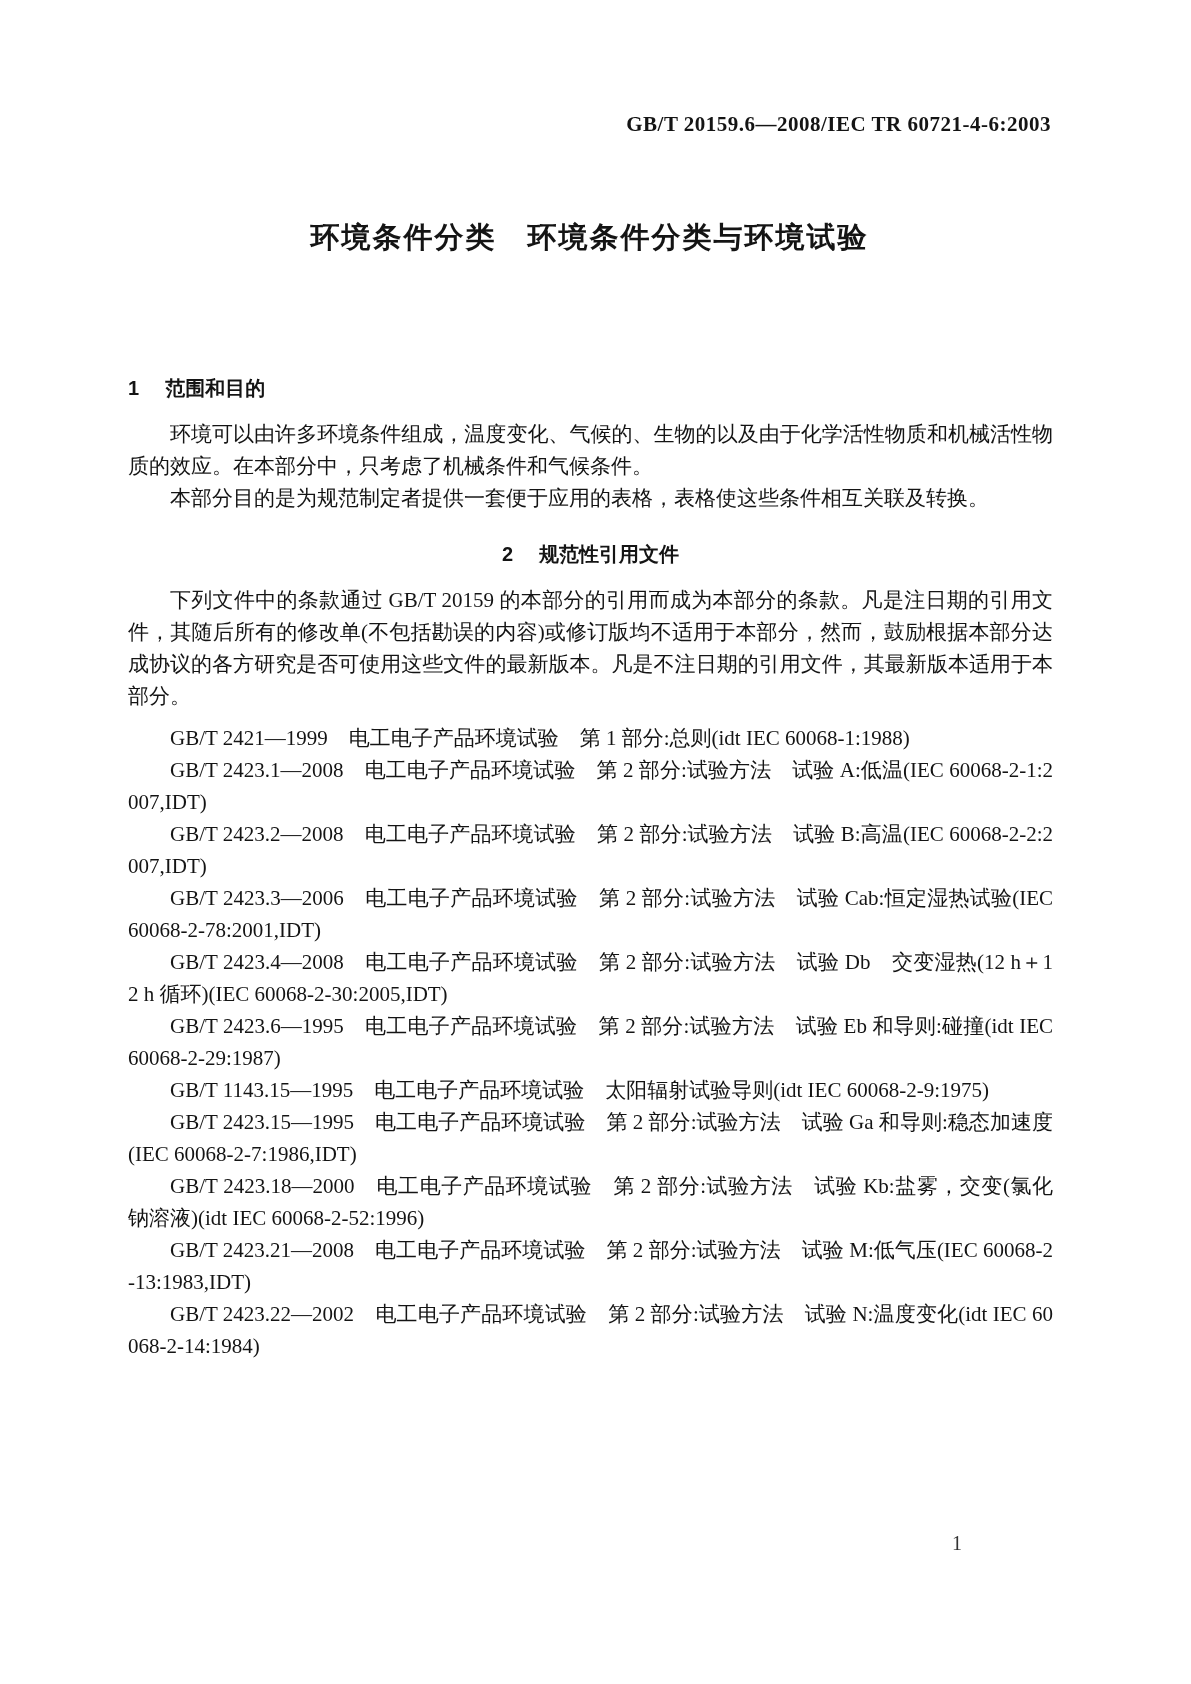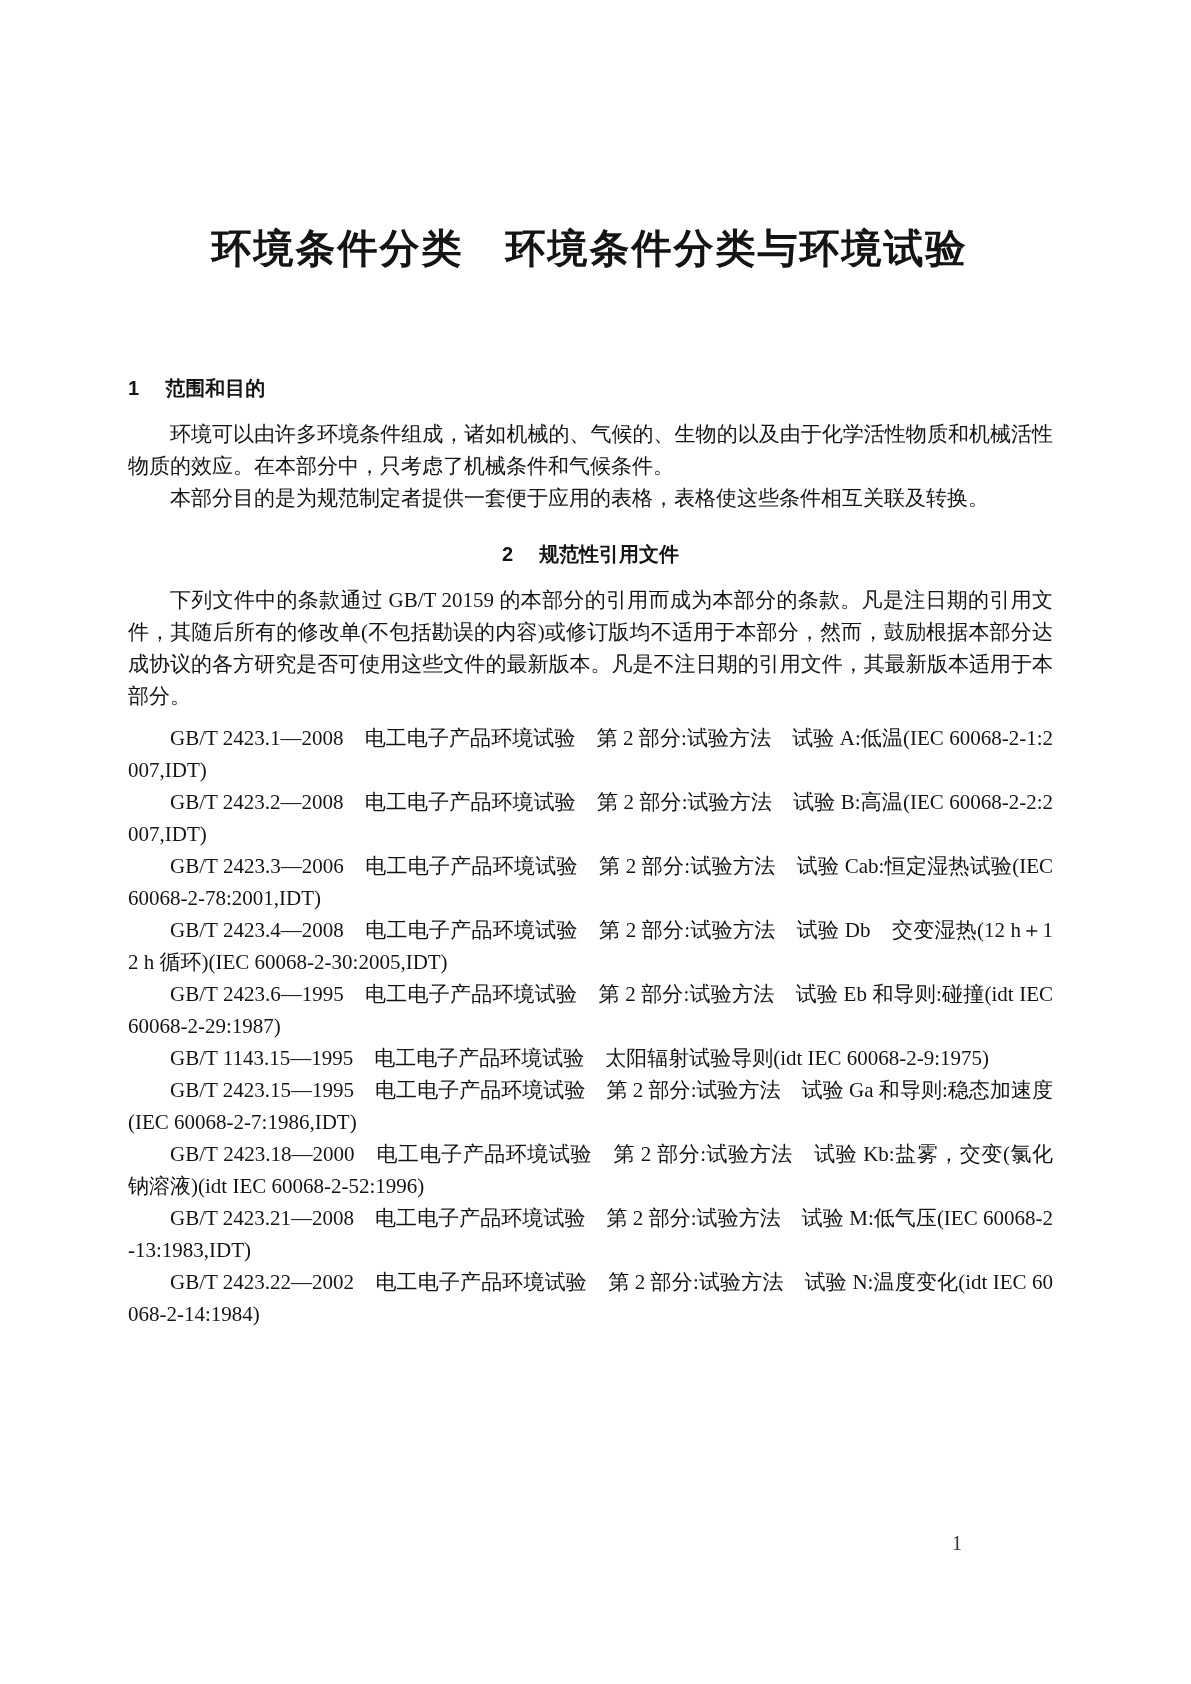--- a/index.html
+++ b/index.html
@@ -25,25 +25,25 @@
     font-weight: bold;
     font-size: 21px;
     letter-spacing: 0.5px;
     white-space: nowrap;
   }
   .doc-title {
     position: absolute;
     top: 213px;
     left: 128px;
     right: 140px;
-    margin: 12px;
+    margin: 1px;
     text-align: center;
     font-family: "Liberation Sans", "DejaVu Sans", sans-serif;
     font-weight: bold;
-    font-size: 40px;
+    font-size: 29px;
     line-height: 47px;
     letter-spacing: 2px;
   }
   .doc-title .title-line {
     display: block;
   }
   .doc-body {
     position: absolute;
     top: 372px;
     left: 128px;
@@ -81,45 +81,47 @@
     left: 952px;
     font-size: 20px;
     color: #333333;
   }
 </style>
 </head>
 <body>
 
 <div class="page">
 
+  <div class="doc-header">GB/T 20159.6—2008/IEC TR 60721-4-6:2003</div>
 
   <h1 class="doc-title">
     <span class="title-line">环境条件分类　环境条件分类与环境试验</span>
   </h1>
 
   <div class="doc-body">
 
     <h2 class="sec-heading">
       <span class="sec-num">1</span><span>范围和目的</span>
     </h2>
 
     <div class="para-group">
-      <p class="para">环境可以由许多环境条件组成，诸如机械的、气候的、生物的以及由于化学活性物质和机械活性物质的效应。在本部分中，只考虑了机械条件和气候条件。</p>
+      <p class="para">环境可以由许多环境条件组成，温度变化、气候的、生物的以及由于化学活性物质和机械活性物质的效应。在本部分中，只考虑了机械条件和气候条件。</p>
       <p class="para">本部分目的是为规范制定者提供一套便于应用的表格，表格使这些条件相互关联及转换。</p>
     </div>
 
     <h2 class="sec-heading second">
       <span class="sec-num">2</span><span>规范性引用文件</span>
     </h2>
 
     <div class="para-group">
       <p class="para">下列文件中的条款通过 GB/T 20159 的本部分的引用而成为本部分的条款。凡是注日期的引用文件，其随后所有的修改单(不包括勘误的内容)或修订版均不适用于本部分，然而，鼓励根据本部分达成协议的各方研究是否可使用这些文件的最新版本。凡是不注日期的引用文件，其最新版本适用于本部分。</p>
     </div>
 
     <div>
+      <p class="ref-item">GB/T 2421—1999　电工电子产品环境试验　第 1 部分:总则(idt IEC 60068-1:1988)</p>
       <p class="ref-item">GB/T 2423.1—2008　电工电子产品环境试验　第 2 部分:试验方法　试验 A:低温(IEC 60068-2-1:2007,IDT)</p>
       <p class="ref-item">GB/T 2423.2—2008　电工电子产品环境试验　第 2 部分:试验方法　试验 B:高温(IEC 60068-2-2:2007,IDT)</p>
       <p class="ref-item">GB/T 2423.3—2006　电工电子产品环境试验　第 2 部分:试验方法　试验 Cab:恒定湿热试验(IEC 60068-2-78:2001,IDT)</p>
       <p class="ref-item">GB/T 2423.4—2008　电工电子产品环境试验　第 2 部分:试验方法　试验 Db　交变湿热(12 h＋12 h 循环)(IEC 60068-2-30:2005,IDT)</p>
       <p class="ref-item">GB/T 2423.6—1995　电工电子产品环境试验　第 2 部分:试验方法　试验 Eb 和导则:碰撞(idt IEC 60068-2-29:1987)</p>
       <p class="ref-item">GB/T 1143.15—1995　电工电子产品环境试验　太阳辐射试验导则(idt IEC 60068-2-9:1975)</p>
       <p class="ref-item">GB/T 2423.15—1995　电工电子产品环境试验　第 2 部分:试验方法　试验 Ga 和导则:稳态加速度(IEC 60068-2-7:1986,IDT)</p>
       <p class="ref-item">GB/T 2423.18—2000　电工电子产品环境试验　第 2 部分:试验方法　试验 Kb:盐雾，交变(氯化钠溶液)(idt IEC 60068-2-52:1996)</p>
       <p class="ref-item">GB/T 2423.21—2008　电工电子产品环境试验　第 2 部分:试验方法　试验 M:低气压(IEC 60068-2-13:1983,IDT)</p>
       <p class="ref-item">GB/T 2423.22—2002　电工电子产品环境试验　第 2 部分:试验方法　试验 N:温度变化(idt IEC 60068-2-14:1984)</p>

